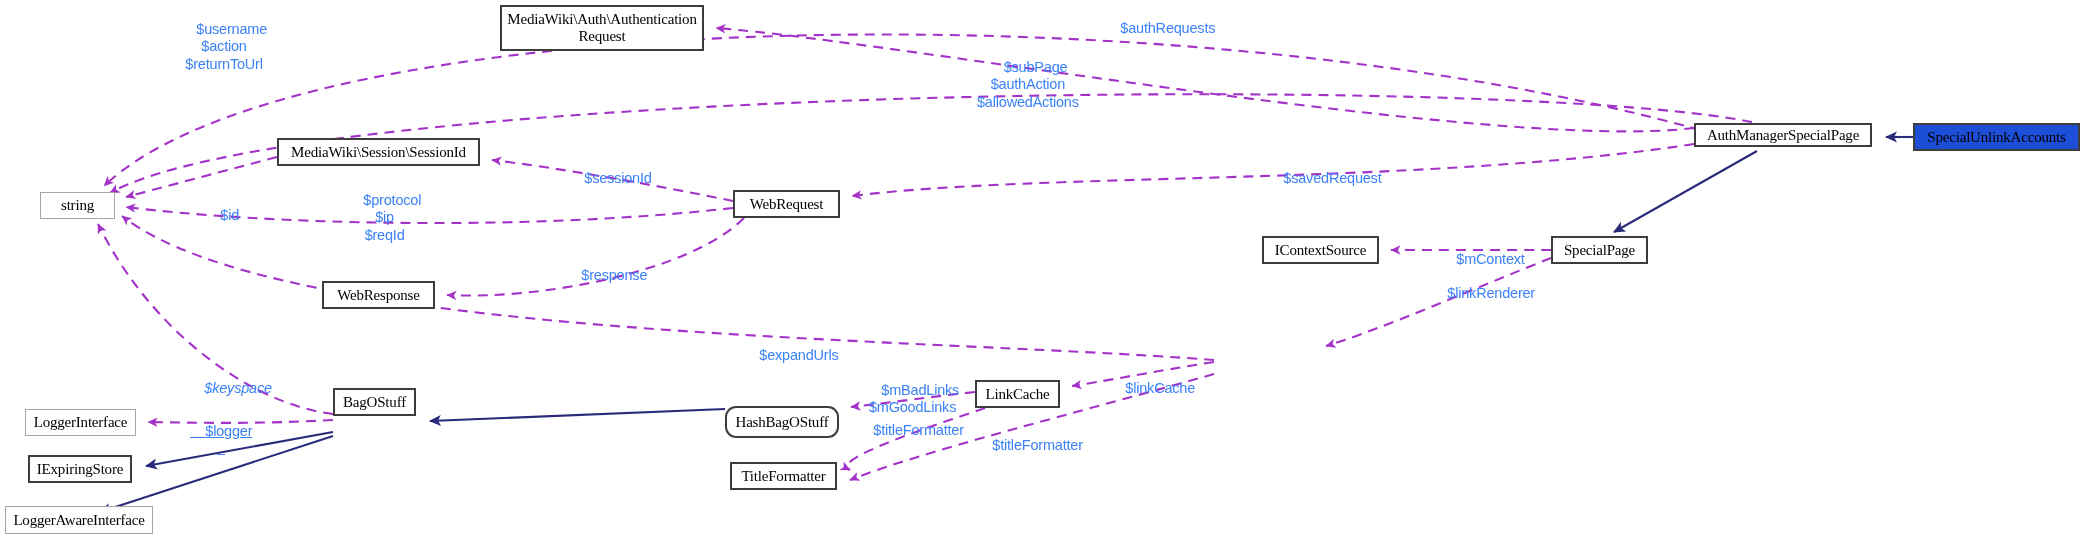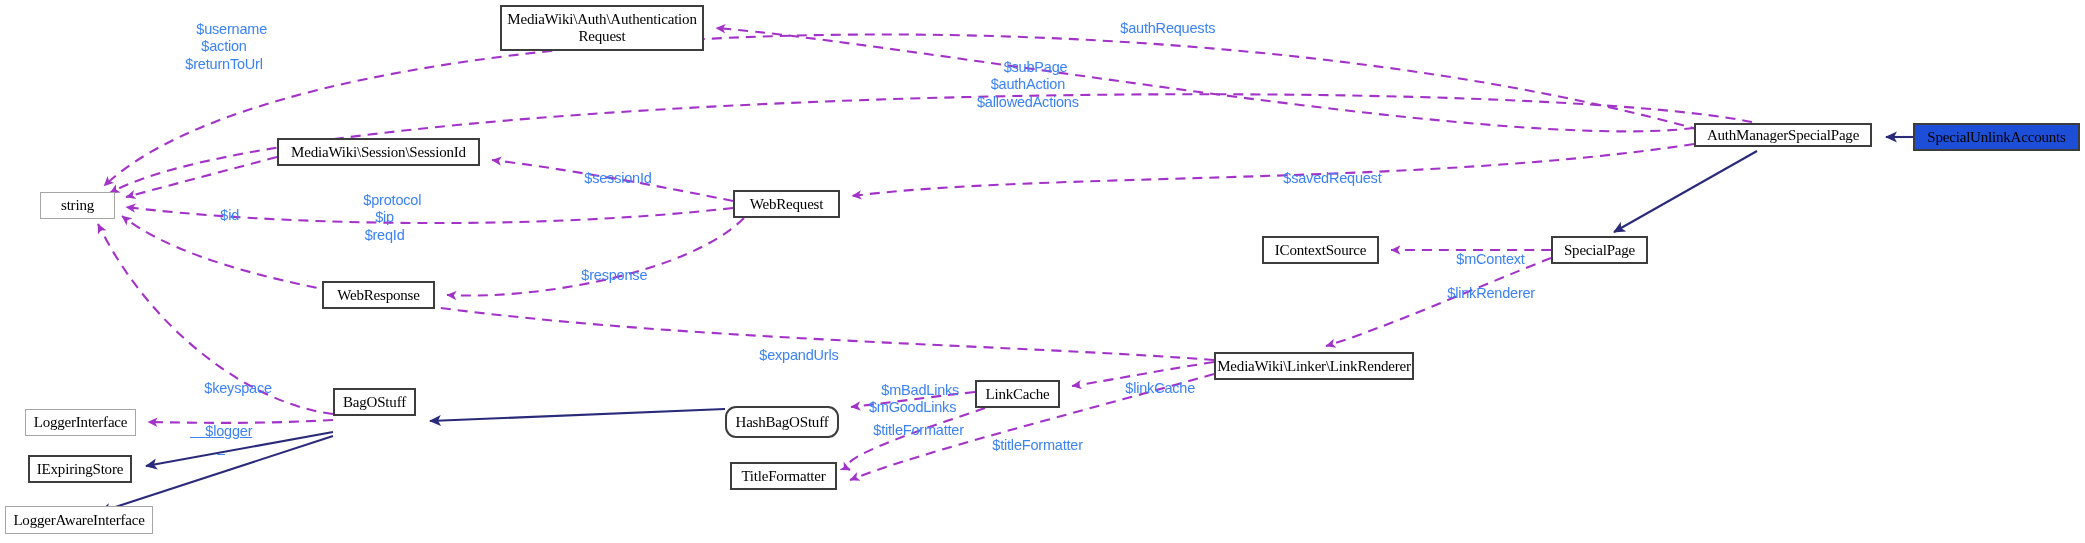--- a/index.html
+++ b/index.html
@@ -134,23 +134,20 @@
   </div>
 
   <div class="node thick" style="left:1694px;top:123px;width:178px;height:24px;">
     <span class="lbl">AuthManagerSpecialPage</span>
   </div>
 
   <div class="node current" style="left:1913px;top:123px;width:167px;height:28px;">
     <span class="lbl">SpecialUnlinkAccounts</span>
   </div>
 
-  <div class="node thick" style="left:1214px;top:352px;width:200px;height:28px;">
-    <span class="lbl">MediaWiki\Linker\LinkRenderer</span>
-  </div>
 
   <div class="node thick" style="left:975px;top:380px;width:85px;height:28px;">
     <span class="lbl">LinkCache</span>
   </div>
 
   <div class="node thick" style="left:725px;top:406px;width:114px;height:32px;border-radius:11px;">
     <span class="lbl">HashBagOStuff</span>
   </div>
 
   <div class="node thick" style="left:730px;top:462px;width:107px;height:28px;">
@@ -210,21 +207,21 @@
   </div>
 
   <div class="edge-label" style="left:566px;top:249px;">
     <span>$response</span>
   </div>
 
   <div class="edge-label" style="left:744px;top:329px;">
     <span>$expandUrls</span>
   </div>
 
-  <div class="edge-label" style="left:189px;top:362px;">
+  <div class="edge-label" style="left:189px;top:362px;font-style:italic;">
     <span>$keyspace</span>
   </div>
 
   <div class="edge-label" style="left:866px;top:364px;">
     <span>$mBadLinks</span><br><span>$mGoodLinks</span>
   </div>
 
   <div class="edge-label" style="left:1110px;top:362px;">
     <span>$linkCache</span>
   </div>

